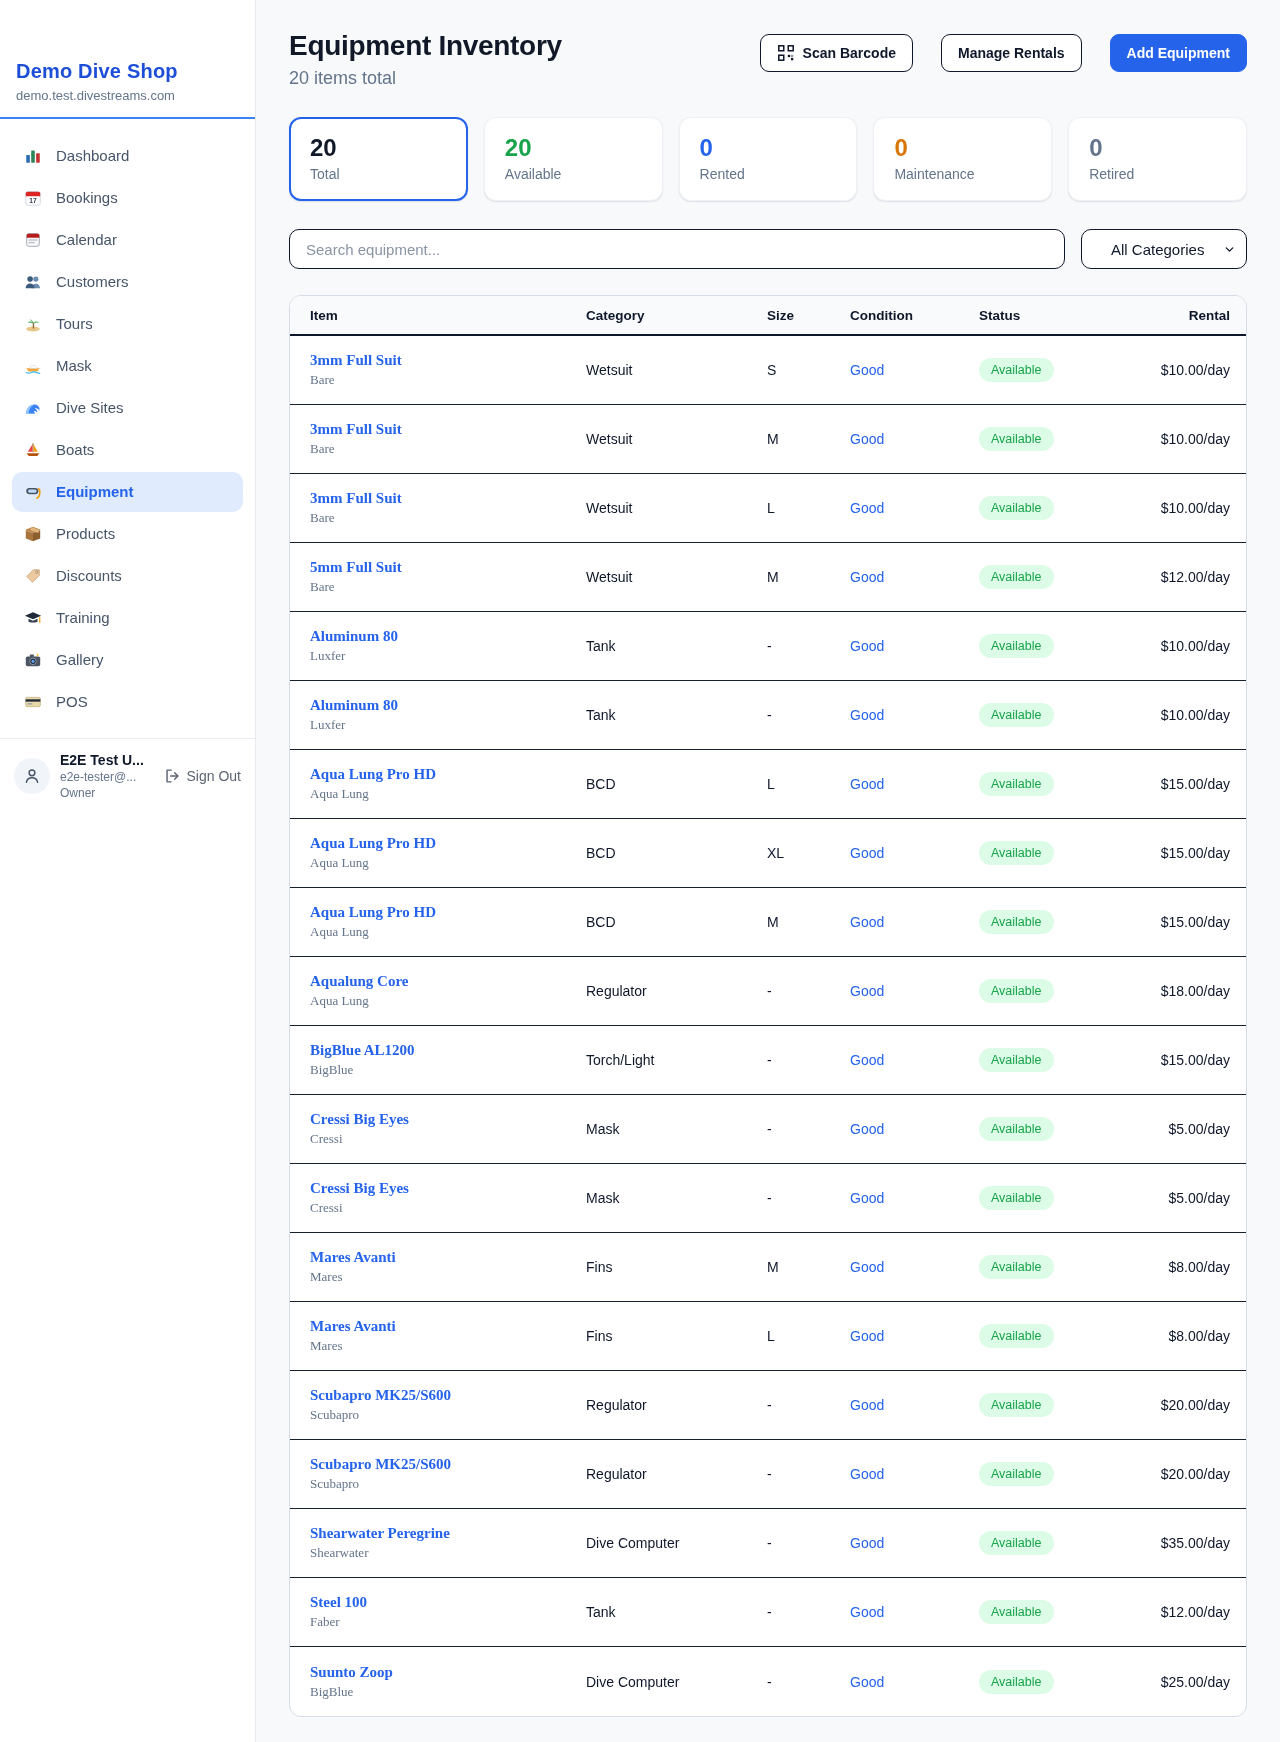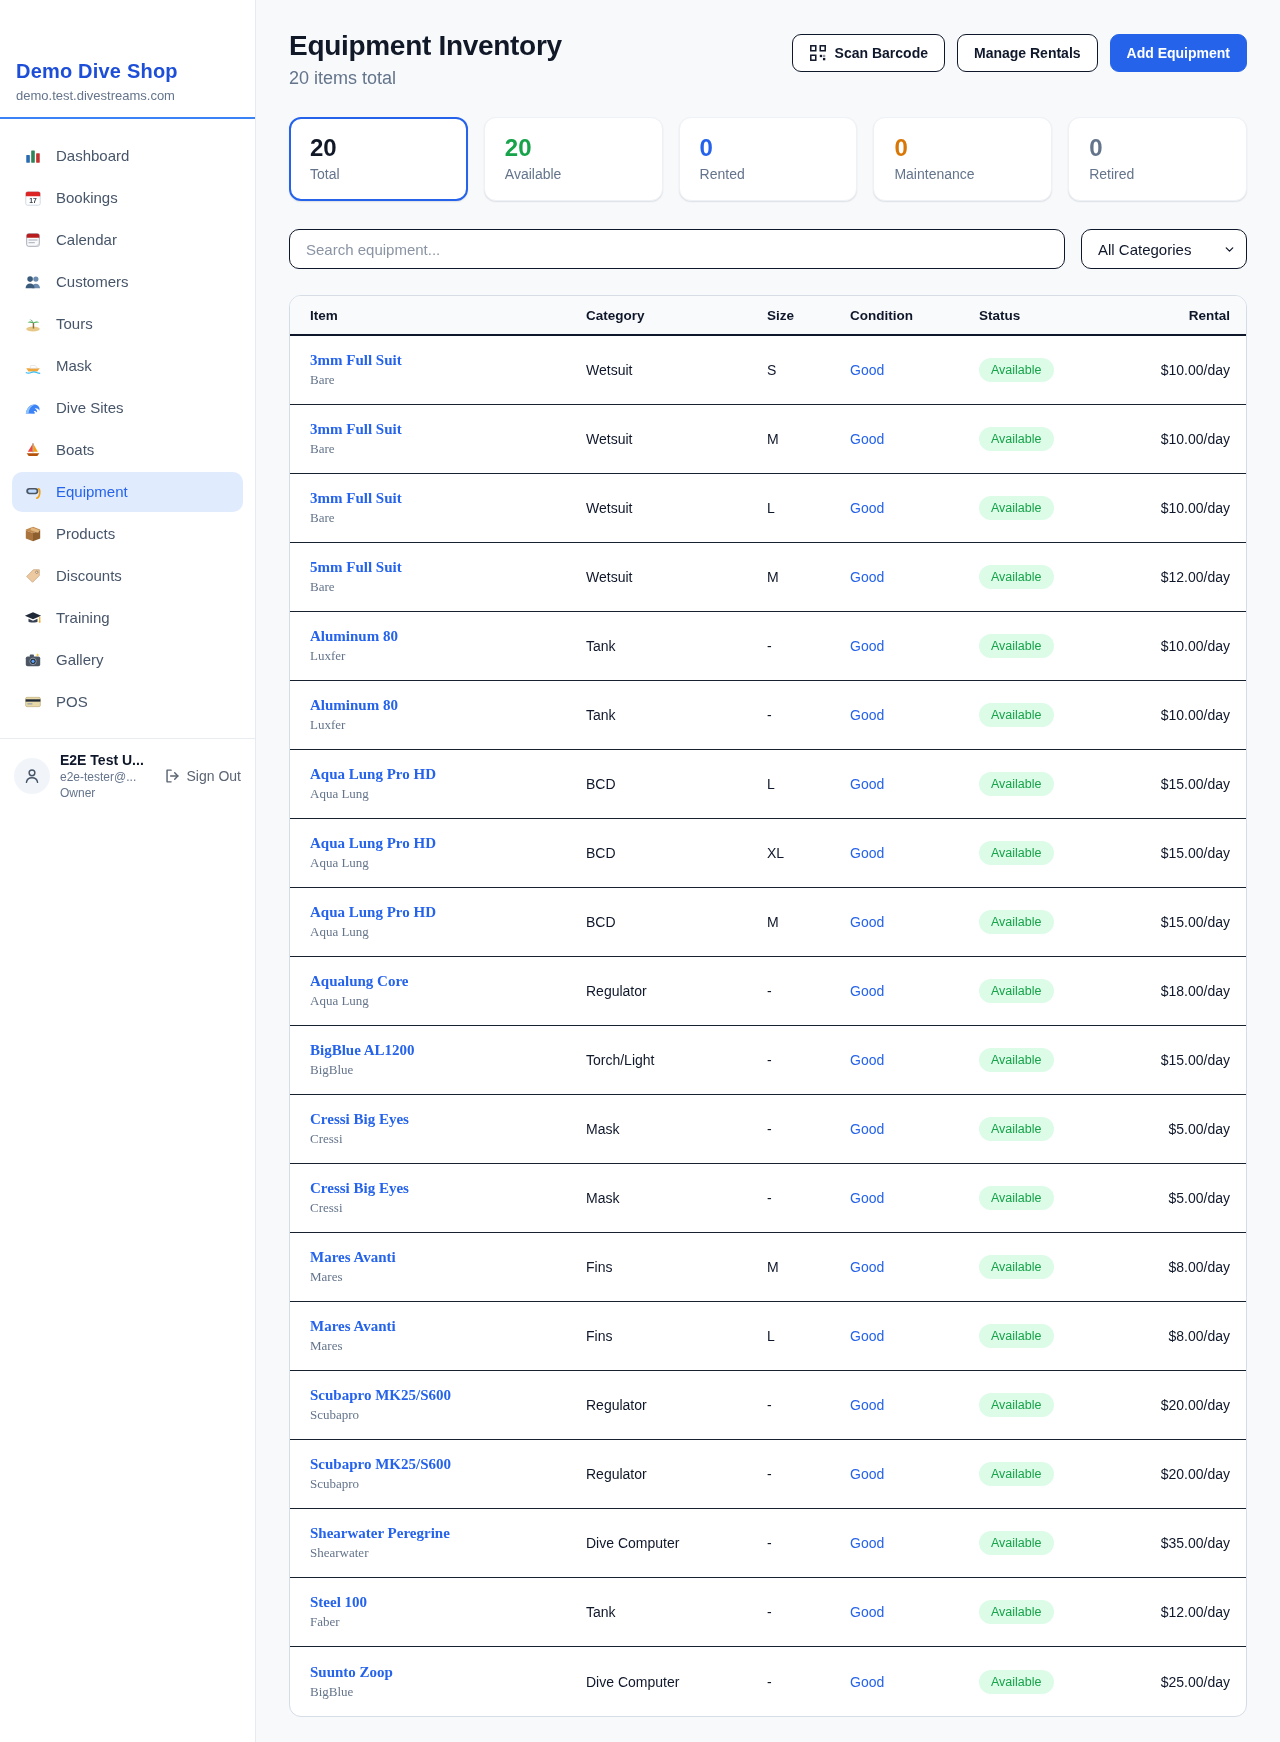--- a/index.html
+++ b/index.html
@@ -21,21 +21,21 @@
   .brand { padding:12px 16px 14px 16px; border-bottom:2px solid #3b82f6;margin-top:48px; }
   .brand-name { font-size:20px; font-weight:800; color:#1d4ed8; letter-spacing:.2px; }
   .brand-domain { font-size:13px; color:#64748b; margin-top:5px; }
   .nav { padding:17px 12px 8px 12px; flex:0 0 auto; }
   .nav-item {
     display:flex; align-items:center; gap:14px;
     padding:10px 12px; margin-bottom:2px;
     border-radius:10px; font-size:15px; color:#475569;
     cursor:pointer; line-height:20px;
   }
-  .nav-item.active { background:#e0ecfd; color:#2563eb; font-weight:400; }
+  .nav-item.active { background:#e0ecfd; color:#2563eb; font-weight:700; }
   .nav-icon { width:18px; height:18px; flex:0 0 18px; display:inline-flex; }
   .nav-icon svg { width:18px; height:18px; }
   .user-box {
     border-top:1px solid #e9edf2; margin-top:6px;
     padding:13px 14px; display:flex; align-items:center; gap:10px;
   }
   .avatar {
     width:36px; height:36px; border-radius:50%;
     background:#f1f5f9; display:flex; align-items:center; justify-content:center;
     flex:0 0 36px;
@@ -47,21 +47,21 @@
   .signout {
     display:flex; align-items:center; gap:6px;
     font-size:14px; color:#5b6472; cursor:pointer; white-space:nowrap;
     background:none; border:none; font-family:inherit;
   }
   
   .main { margin-left:256px; padding:30px 33px 34px 33px; }
   .page-head { display:flex; justify-content:space-between; align-items:flex-start; }
   .page-title { font-size:28px; font-weight:700; color:#111827; letter-spacing:-.3px; }
   .page-sub { font-size:18px; color:#64748b; margin-top:6px; }
-  .head-actions { display:flex; gap:12px; padding-top:4px; }
+  .head-actions { display:flex; gap:28px; padding-top:4px; }
   .btn {
     height:38px; display:inline-flex; align-items:center; gap:8px;
     padding:0 16px; border-radius:9px; font-size:14px; font-weight:600;
     font-family:inherit; cursor:pointer; line-height:1;
   }
   .btn-outline { background:#ffffff; border:1px solid #0f172a; color:#0f172a; }
   .btn-primary { background:#2563eb; border:1px solid #2563eb; color:#ffffff; }
   
   .stats { display:grid; grid-template-columns:repeat(5,1fr); gap:16px; margin-top:28px; }
   .stat-card {
@@ -76,21 +76,21 @@
   .filters { display:flex; gap:16px; margin-top:28px; }
   .search-input {
     flex:1 1 auto; height:40px; border:1px solid #0f172a; border-radius:10px;
     background:#ffffff; padding:0 16px; font-size:15px; color:#0f172a;
     font-family:inherit; outline:none;
   }
   .search-input::placeholder { color:#8a94a3; }
   .select-wrap { position:relative; width:166px; flex:0 0 166px; }
   .category-select {
     width:100%; height:40px; border:1px solid #0f172a; border-radius:10px;
-    background:#ffffff; padding:0 30px 0 16px; font-size:15px; color:#0f172a;
+    background:#ffffff; padding:0 30px 0 29px; font-size:15px; color:#0f172a;
     font-family:inherit; appearance:none; -webkit-appearance:none; cursor:pointer;
   }
   .select-chevron { position:absolute; right:11px; top:13px; pointer-events:none; }
   
   .table-card {
     margin-top:26px; background:#ffffff; border:1px solid #d6dde6;
     border-radius:12px; overflow:hidden;
   }
   .tgrid {
     display:grid;

